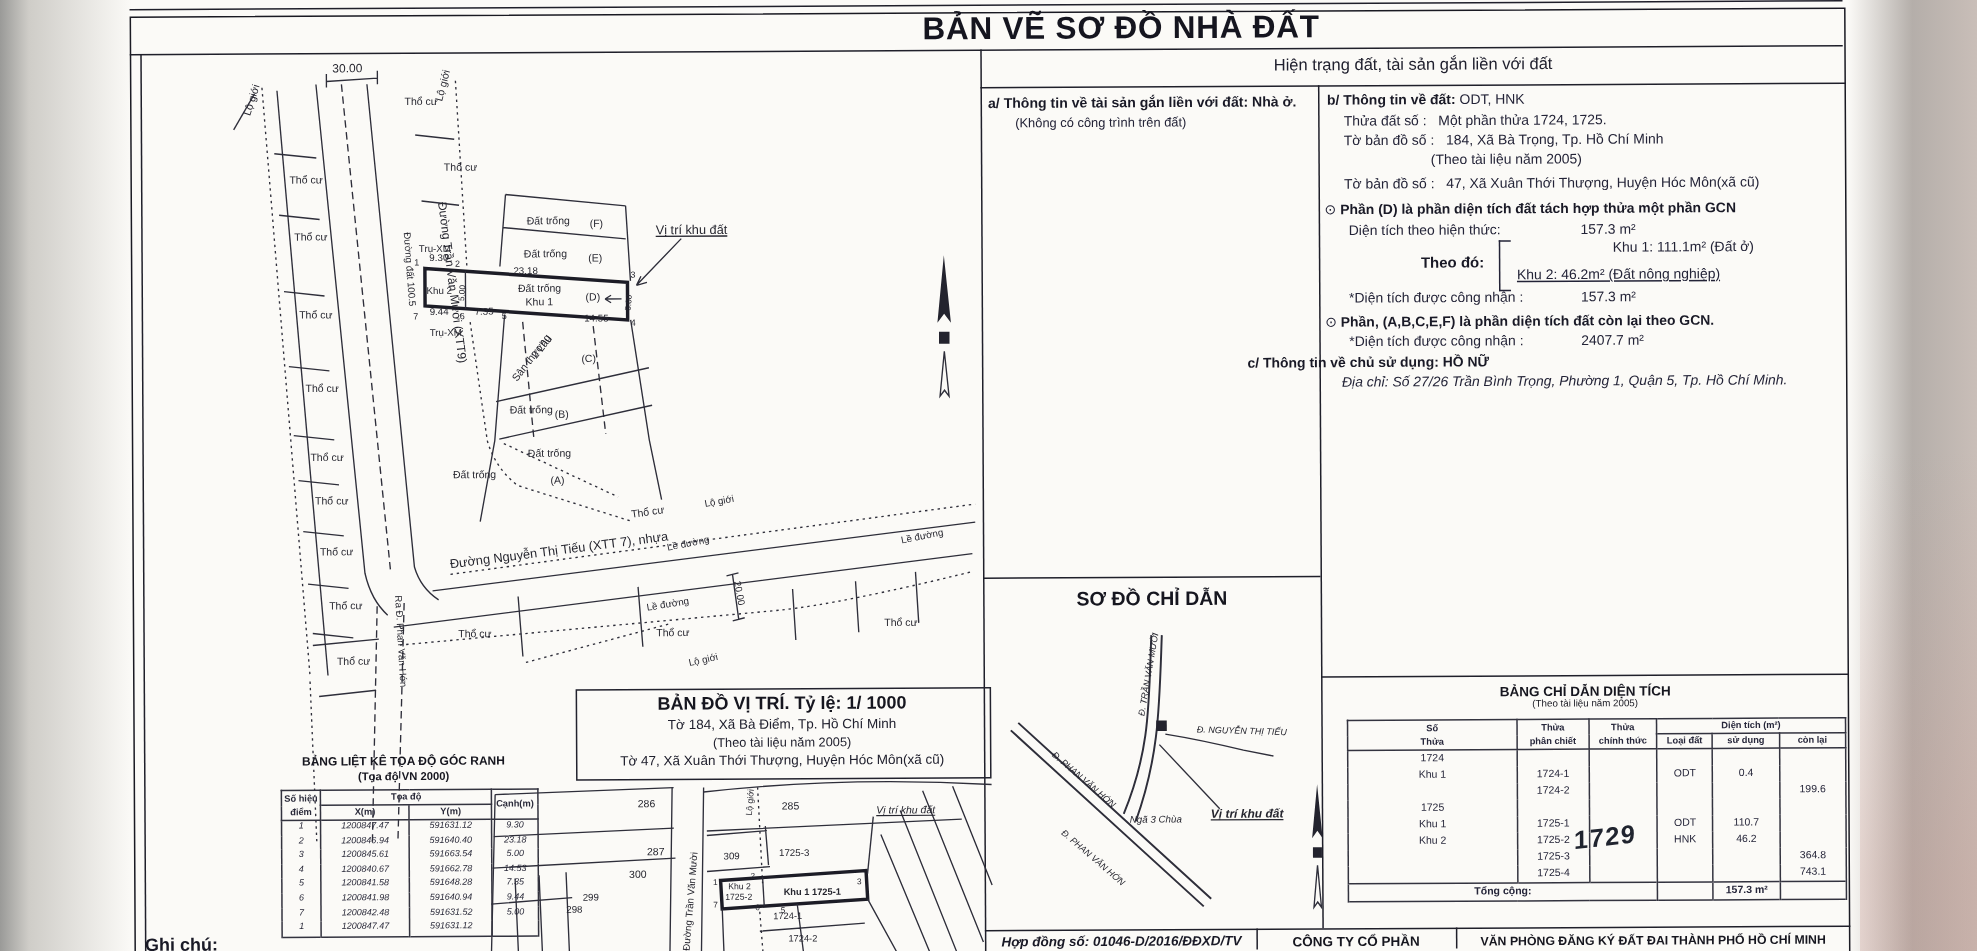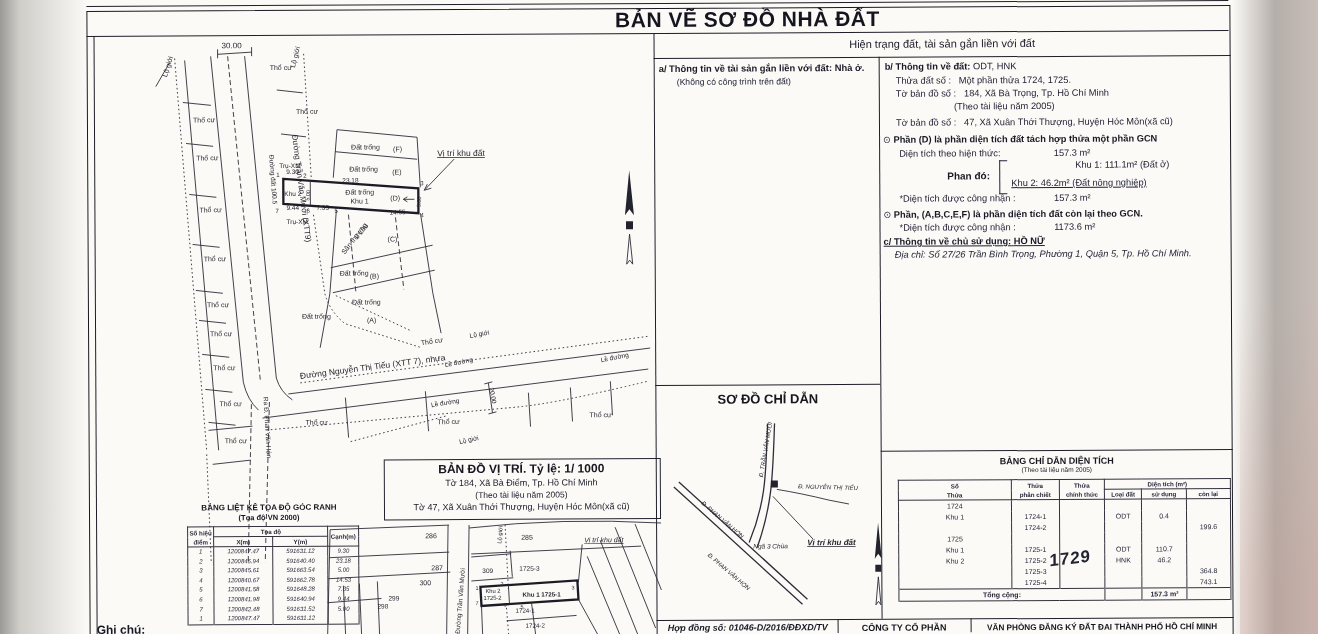--- a/index.html
+++ b/index.html
@@ -251,38 +251,38 @@
         <span>47, Xã Xuân Thới Thượng, Huyện Hóc Môn(xã cũ)</span>
       </div>
       <div class="iline" style="left:884px;top:135px;">
         <span>⊙</span>
         <span class="b">Phần (D) là phần diện tích đất tách hợp thửa một phần GCN</span>
       </div>
       <div class="iline" style="left:900px;top:150px;">
         <span class="lbl150">Diện tích theo hiện thức:</span>
         <span>157.3 m²</span>
       </div>
-      <div class="iline b" style="left:948px;top:172px;font-size:10px;">Phan đó:</div>
+      <div class="iline b" style="left:948px;top:172px;font-size:10px;">Theo đó:</div>
       <div class="bracket" style="left:1000px;top:162px;"></div>
       <div class="iline" style="left:1064px;top:162px;margin-left:12px;">Khu 1: 111.1m² (Đất ở)</div>
       <div class="iline" style="left:1012px;top:180px;text-decoration:underline;">Khu 2: 46.2m² (Đất nông nghiệp)</div>
       <div class="iline" style="left:900px;top:195px;">
         <span class="lbl150">*Diện tích được công nhận :</span>
         <span>157.3 m²</span>
       </div>
       <div class="iline" style="left:884px;top:210px;">
         <span>⊙</span>
         <span class="b">Phần, (A,B,C,E,F) là phần diện tích đất còn lại theo GCN.</span>
       </div>
       <div class="iline" style="left:900px;top:224px;">
         <span class="lbl150">*Diện tích được công nhận :</span>
-        <span>1173.6 m²</span>
-      </div>
-
-      <div class="iline" style="left:884px;top:238px;text-decoration:underline;">
+        <span>2407.7 m²</span>
+      </div>
+
+      <div class="iline" style="left:832px;top:238px;">
         <span class="b">c/ Thông tin về chủ sử dụng:</span>
         <span class="b">HỒ NỮ</span>
       </div>
       <div class="iline i" style="left:895px;top:251px;">Địa chỉ: Số 27/26 Trần Bình Trọng, Phường 1, Quận 5, Tp. Hồ Chí Minh.</div>
 
       <div class="abs sec-title" style="left:655px;top:392px;width:225px;font-size:13px;">SƠ ĐỒ CHỈ DẪN</div>
 
       <div class="abs sec-title" style="left:168px;top:501px;width:200px;font-size:8px;">BẢNG LIỆT KÊ TỌA ĐỘ GÓC RANH</div>
       <div class="abs sec-title" style="left:168px;top:511px;width:200px;font-size:7.5px;">(Tọa độ VN 2000)</div>
       <table class="ctable">

